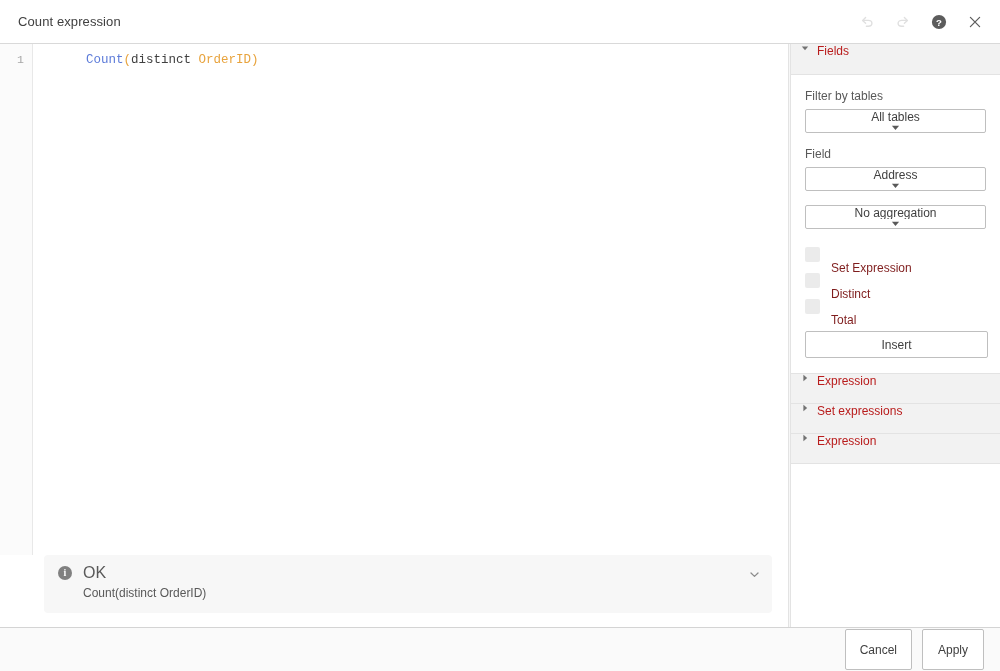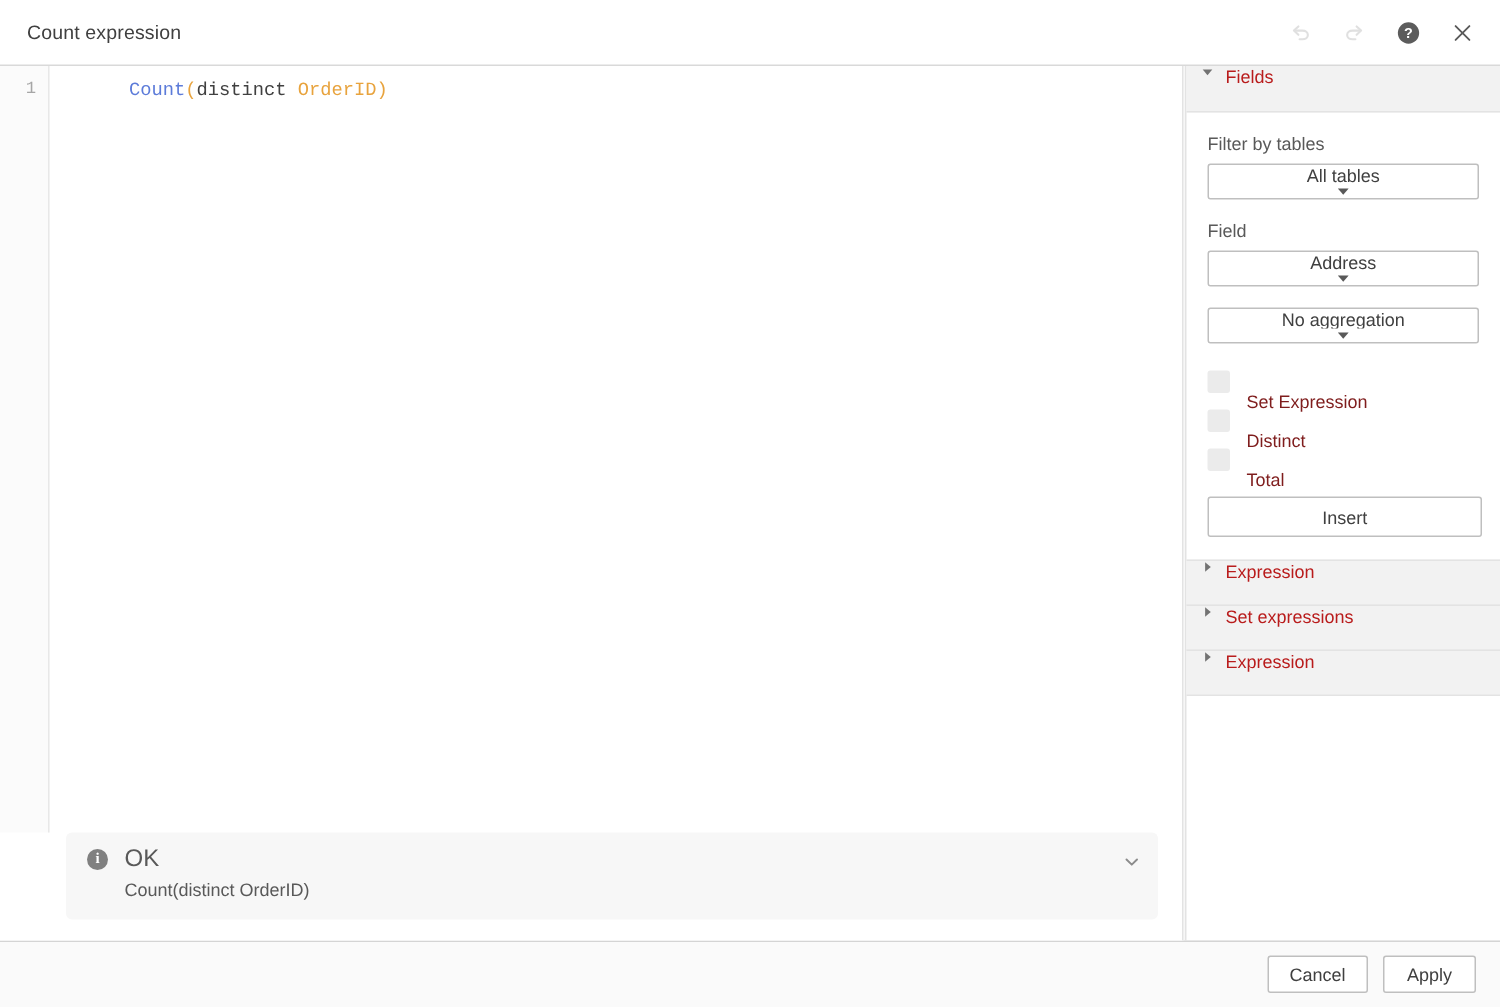--- a/index.html
+++ b/index.html
@@ -273,21 +273,21 @@
     border-top: 1px solid #d4d4d4;
     display: flex;
     align-items: center;
     justify-content: flex-end;
     padding-right: 16px;
     gap: 10px;
     box-sizing: border-box;
   }
   .btn {
     min-width: 62px;
-    height: 25px;
+    height: 41px;
     padding: 0 14px;
     background: #ffffff;
     border: 1px solid #bfbfbf;
     border-radius: 2px;
     font-family: "Liberation Sans", sans-serif;
     font-size: 12px;
     color: #404040;
     cursor: pointer;
     display: flex;
     align-items: center;

